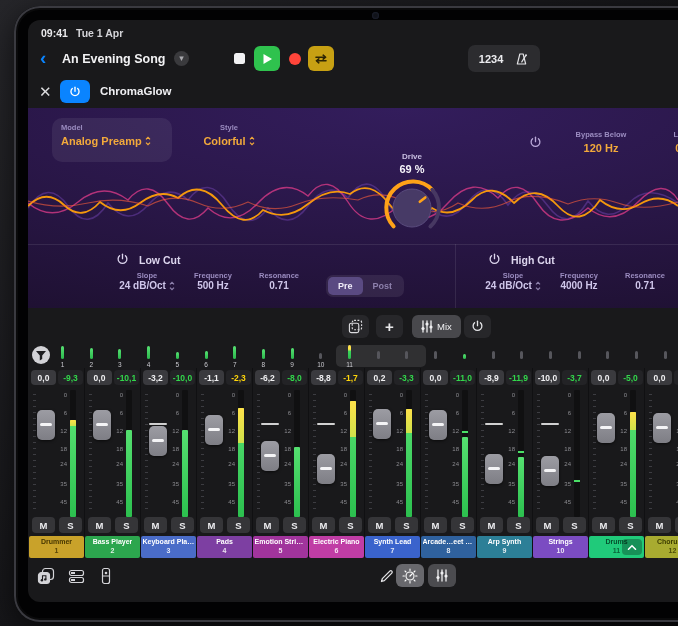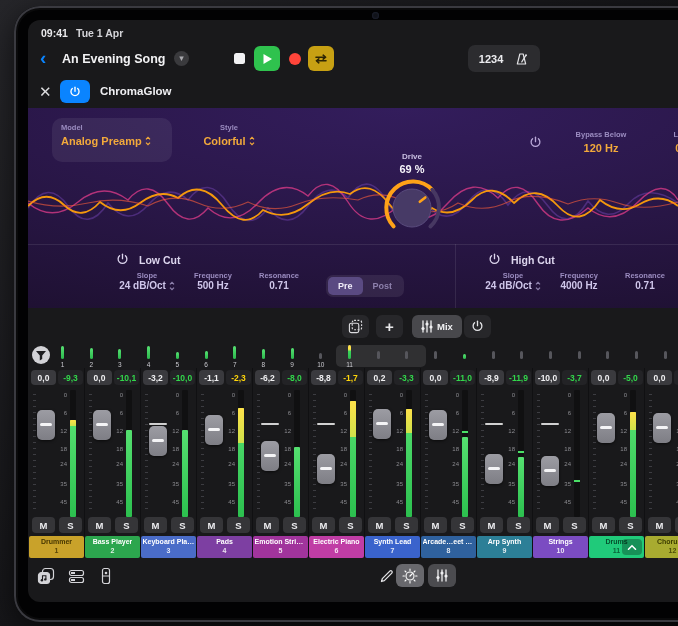--- a/index.html
+++ b/index.html
@@ -77,21 +77,21 @@
     display:flex;justify-content:center;align-items:center;gap:3px;}
   .seg{display:flex;background:rgba(255,255,255,.08);border-radius:7px;padding:2px;margin-top:4px;height:22px;}
   .seg div{font-size:9px;font-weight:bold;padding:3px 10px;border-radius:5px;color:#8d80ac;line-height:12px;}
   .seg .on{background:#5a4a82;color:#f1edfa;}
 
   
   #mixbar{position:absolute;left:0;top:288px;width:650px;height:37px;background:#19191b;}
   .mbtn{position:absolute;top:7px;height:23px;border-radius:6px;display:flex;align-items:center;
     justify-content:center;gap:4px;color:#e8e8ea;}
   .mix-pill{background:#48484c;padding:0 9px;}
-  .mix-txt{font-size:9.5px;font-weight:bold;color:#f0f0f2;}
+  .mix-txt{font-size:9.5px;font-weight:normal;color:#f0f0f2;}
 
   
   #overview{position:absolute;left:0;top:325px;width:650px;height:23px;}
   .ov-win{position:absolute;left:308px;top:0px;width:90px;height:22px;border-radius:5px;background:rgba(255,255,255,.10);}
   .funnel-btn{position:absolute;left:4px;top:1px;width:18px;height:18px;border-radius:50%;background:#d2d2d6;}
   .tick{position:absolute;width:3px;border-radius:1.5px;bottom:9px;}
   .tick.g{background:linear-gradient(180deg,#57e273,#2bb84c);}
   .tick.y{background:linear-gradient(180deg,#ffe14a 0 30%,#3ad65c 45%,#2bb84c);}
   .tick.dim{background:#56565c;}
   .tick-label{position:absolute;bottom:0;font-size:6.5px;color:#c9c9cf;transform:translateX(-50%);}

